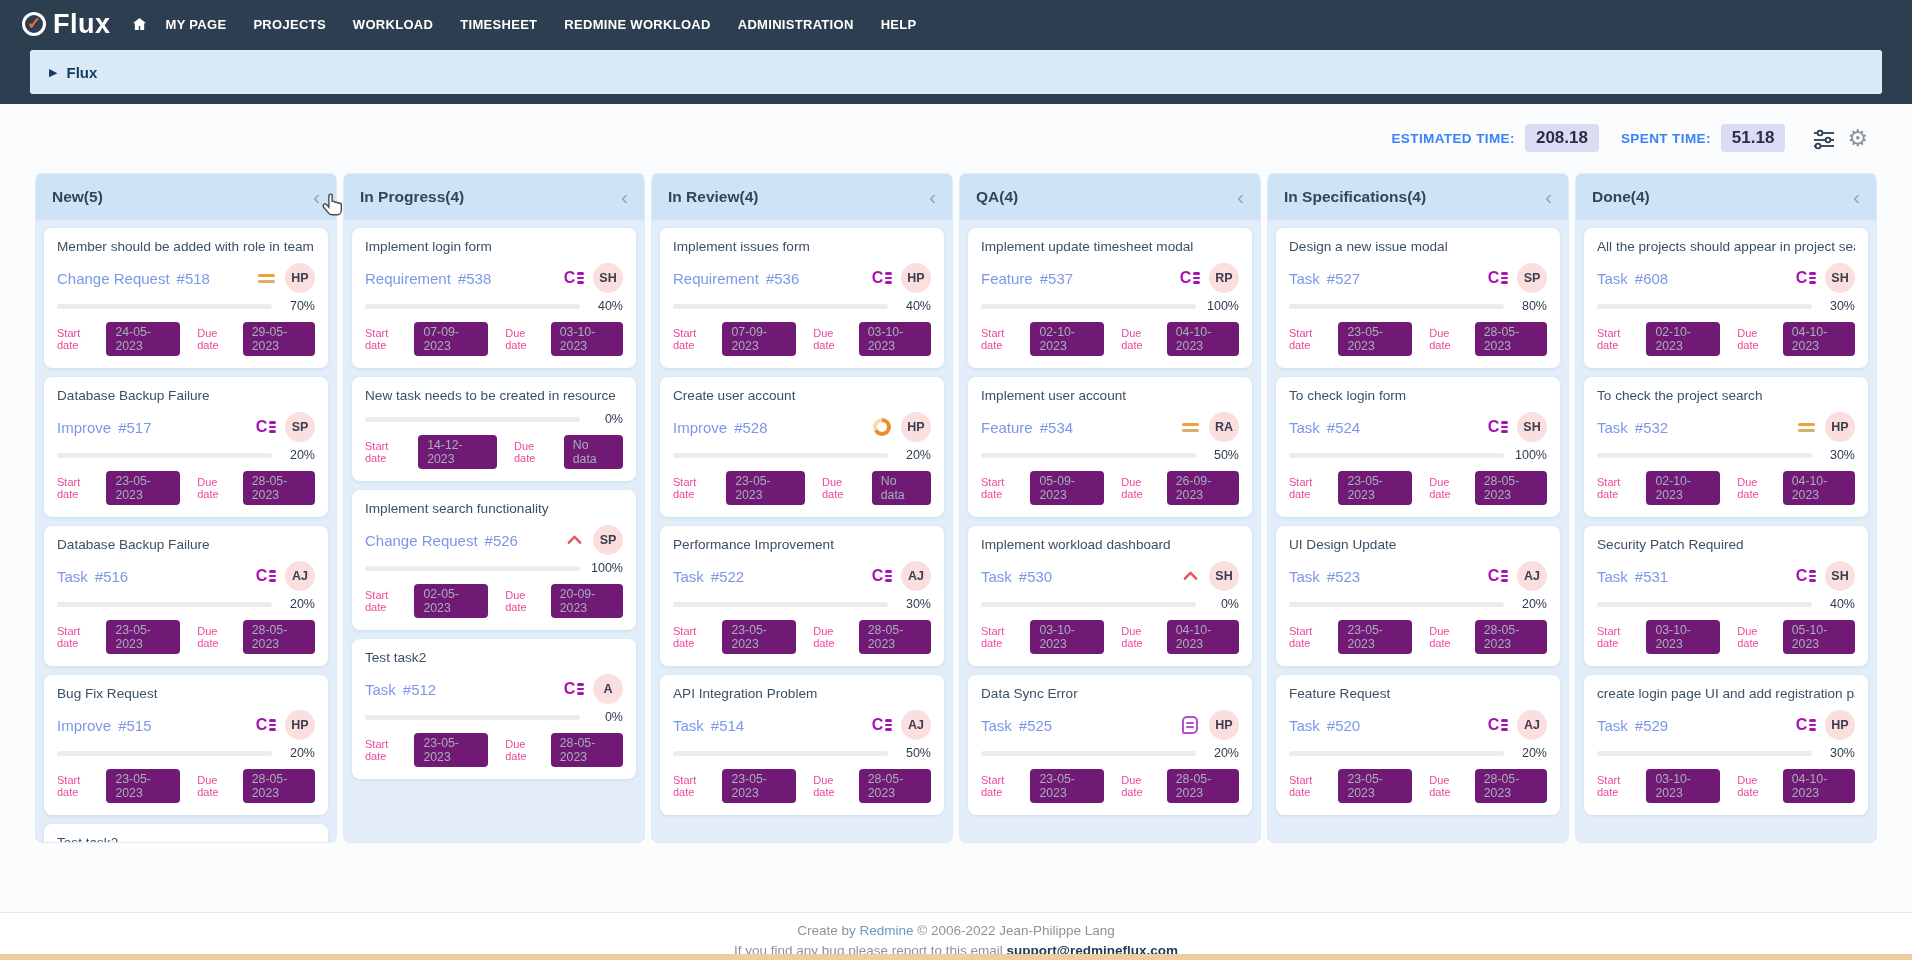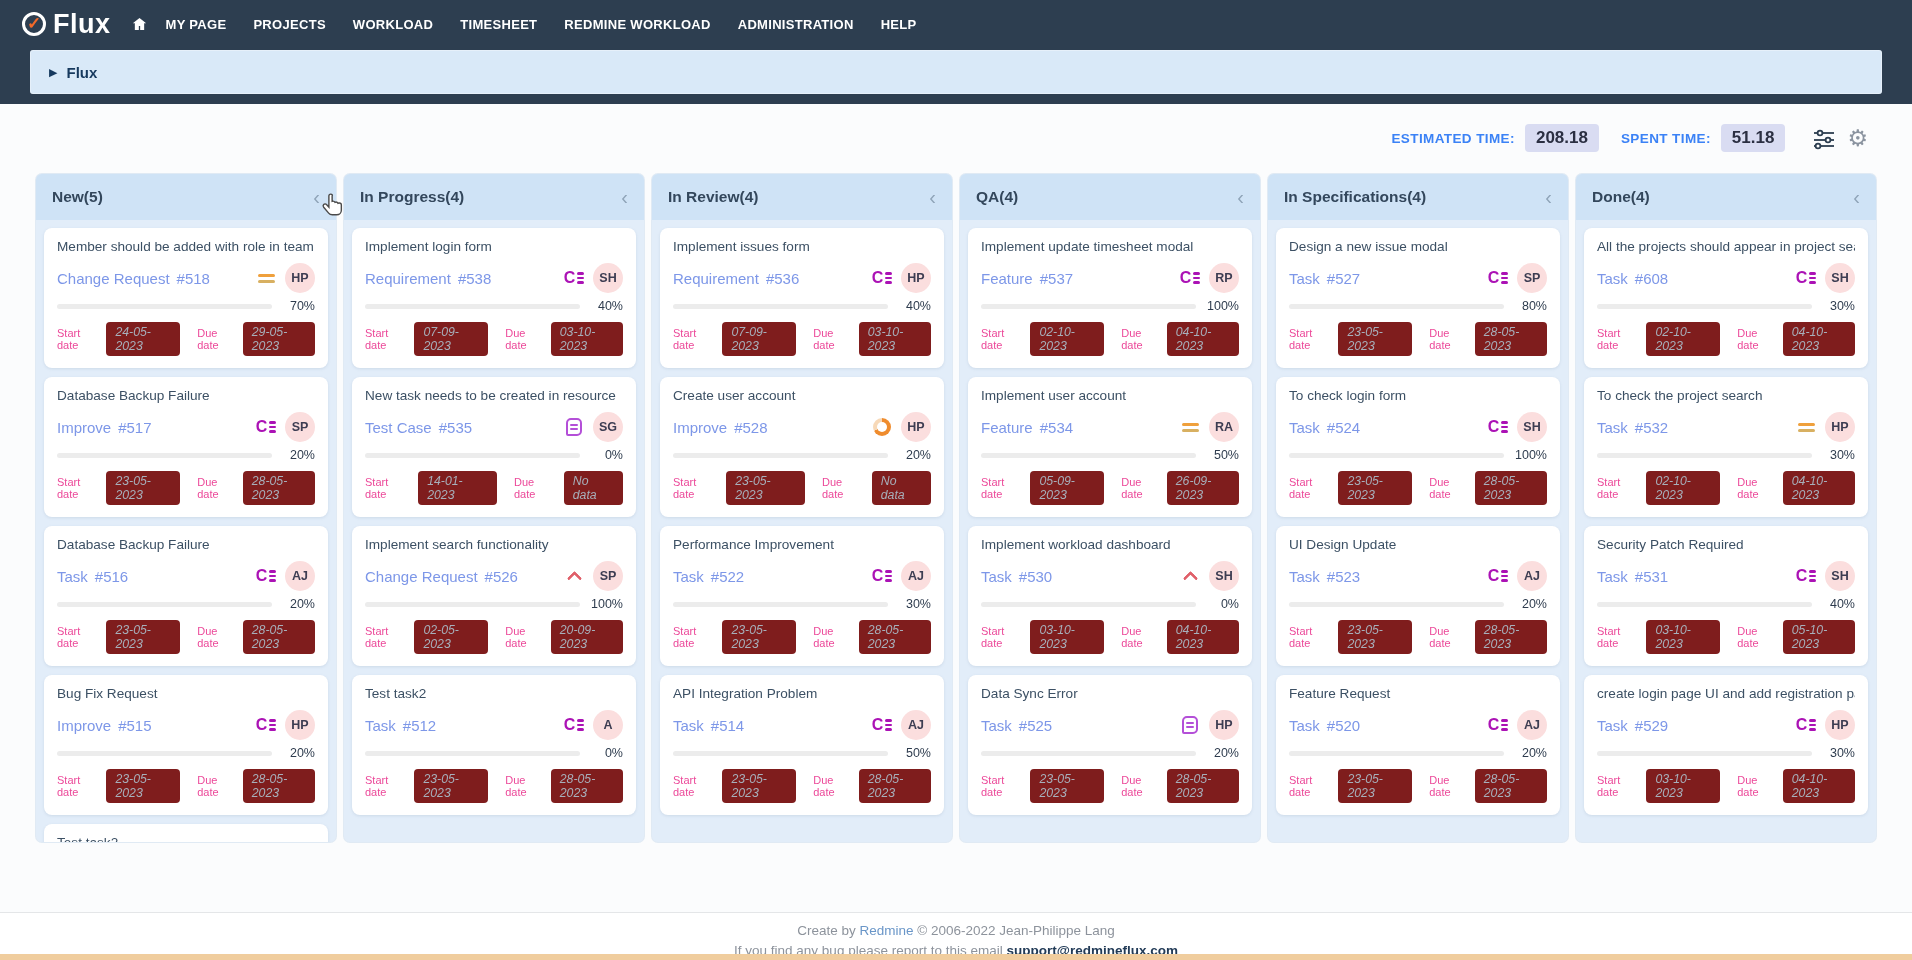--- a/index.html
+++ b/index.html
@@ -54,21 +54,21 @@
   .linkrow .sp { flex:1; }
   .tr-icon { width:22px; height:22px; display:flex; align-items:center; justify-content:center; margin-right:8px; }
   .avatar { width:30px; height:30px; border-radius:50%; background:#fbdede; color:#3d3d52;
     font-size:12.5px; font-weight:700; display:flex; align-items:center; justify-content:center; }
   .progrow { display:flex; align-items:center; gap:10px; margin-bottom:9px; }
   .track { flex:1; height:5px; background:#ececec; border-radius:3px; overflow:hidden; }
   .fill { height:100%; background:#44b394; border-radius:3px; }
   .pct { font-size:12.5px; color:#2e3c4e; min-width:33px; text-align:right; }
   .daterow { display:flex; align-items:center; gap:7px; }
   .dlabel { color:#ec4899; font-size:11px; font-weight:500; }
-  .dbadge { background:#7f1d1d; color:#a7afba; font-size:12.3px; padding:3px 9px; border-radius:4px;font-style:italic; }
+  .dbadge { background:#701a75; color:#a7afba; font-size:12.3px; padding:3px 9px; border-radius:4px; }
   .due-group { margin-left:10px; display:flex; align-items:center; gap:7px; }
 
   
   .ce-c { color:#ab12b5; font-weight:800; font-size:16px; line-height:1; }
   .ce-bars { display:flex; flex-direction:column; gap:2px; margin-left:2px; }
   .ce-bars i { display:block; width:7px; height:2.5px; background:#ab12b5; border-radius:2px; }
   .eq { display:flex; flex-direction:column; gap:3px; }
   .eq i { display:block; width:17px; height:3px; border-radius:2px; }
   .eq i:first-child { background:#efa03c; }
   .eq i:last-child { background:#d8b061; }
@@ -316,41 +316,27 @@
       <span class="dbadge">07-09-2023</span>
       <span class="due-group">
         <span class="dlabel">Due date</span>
         <span class="dbadge">03-10-2023</span>
       </span>
     </div>
   </article>
 
   <article class="card">
     <div class="card-title">New task needs to be created in resource</div>
-    <div class="linkrow">
-      <a class="card-link">
-        <span>Test Case</span>
-                <span>#535</span>
-      </a>
-      <span class="sp"></span>
-      <span class="tr-icon">
-                <span class="doc">
-                  <i></i>
-                  <i></i>
-                </span>
-              </span>
-      <span class="avatar">SG</span>
-    </div>
     <div class="progrow">
       <span class="track"><span class="fill" style="width: 0%;"></span></span>
       <span class="pct">0%</span>
     </div>
     <div class="daterow">
       <span class="dlabel">Start date</span>
-      <span class="dbadge">14-01-2023</span>
+      <span class="dbadge">14-12-2023</span>
       <span class="due-group">
         <span class="dlabel">Due date</span>
         <span class="dbadge">No data</span>
       </span>
     </div>
   </article>
 
   <article class="card">
     <div class="card-title">Implement search functionality</div>
     <div class="linkrow">

